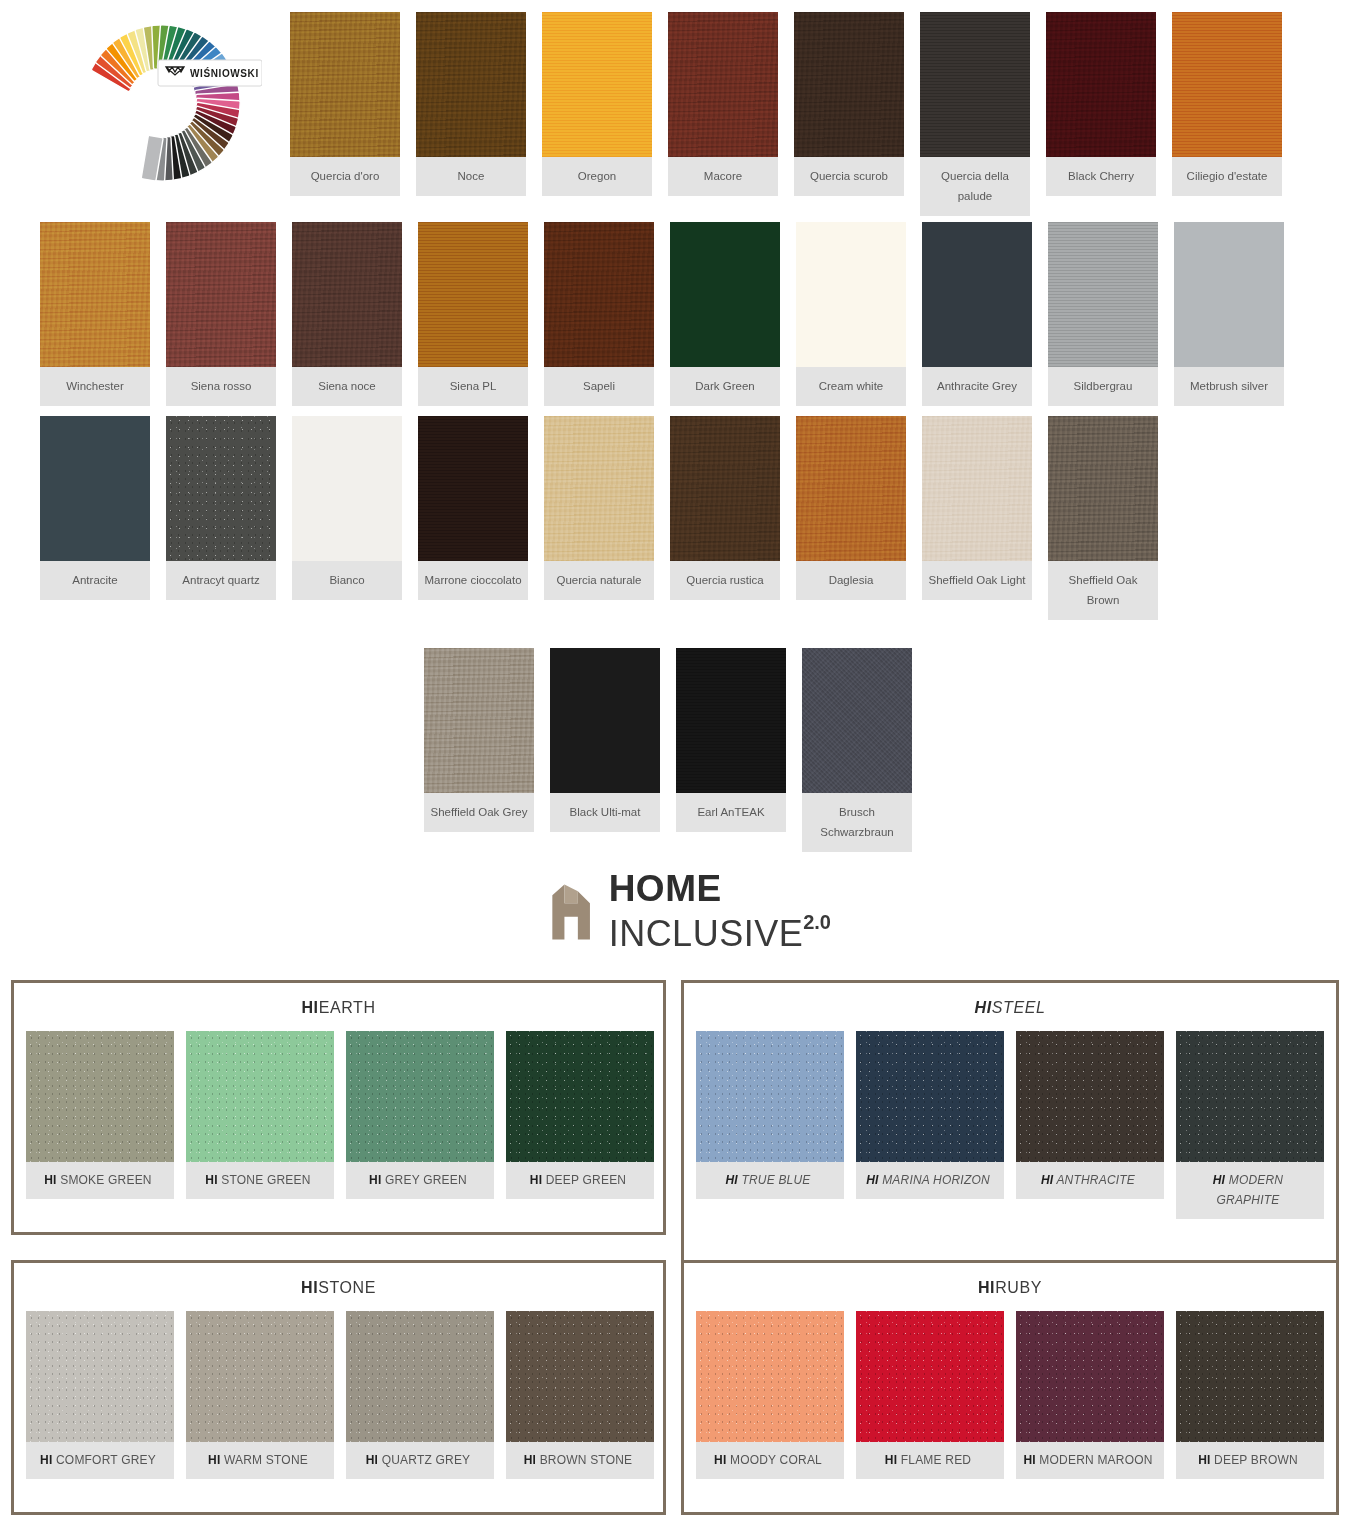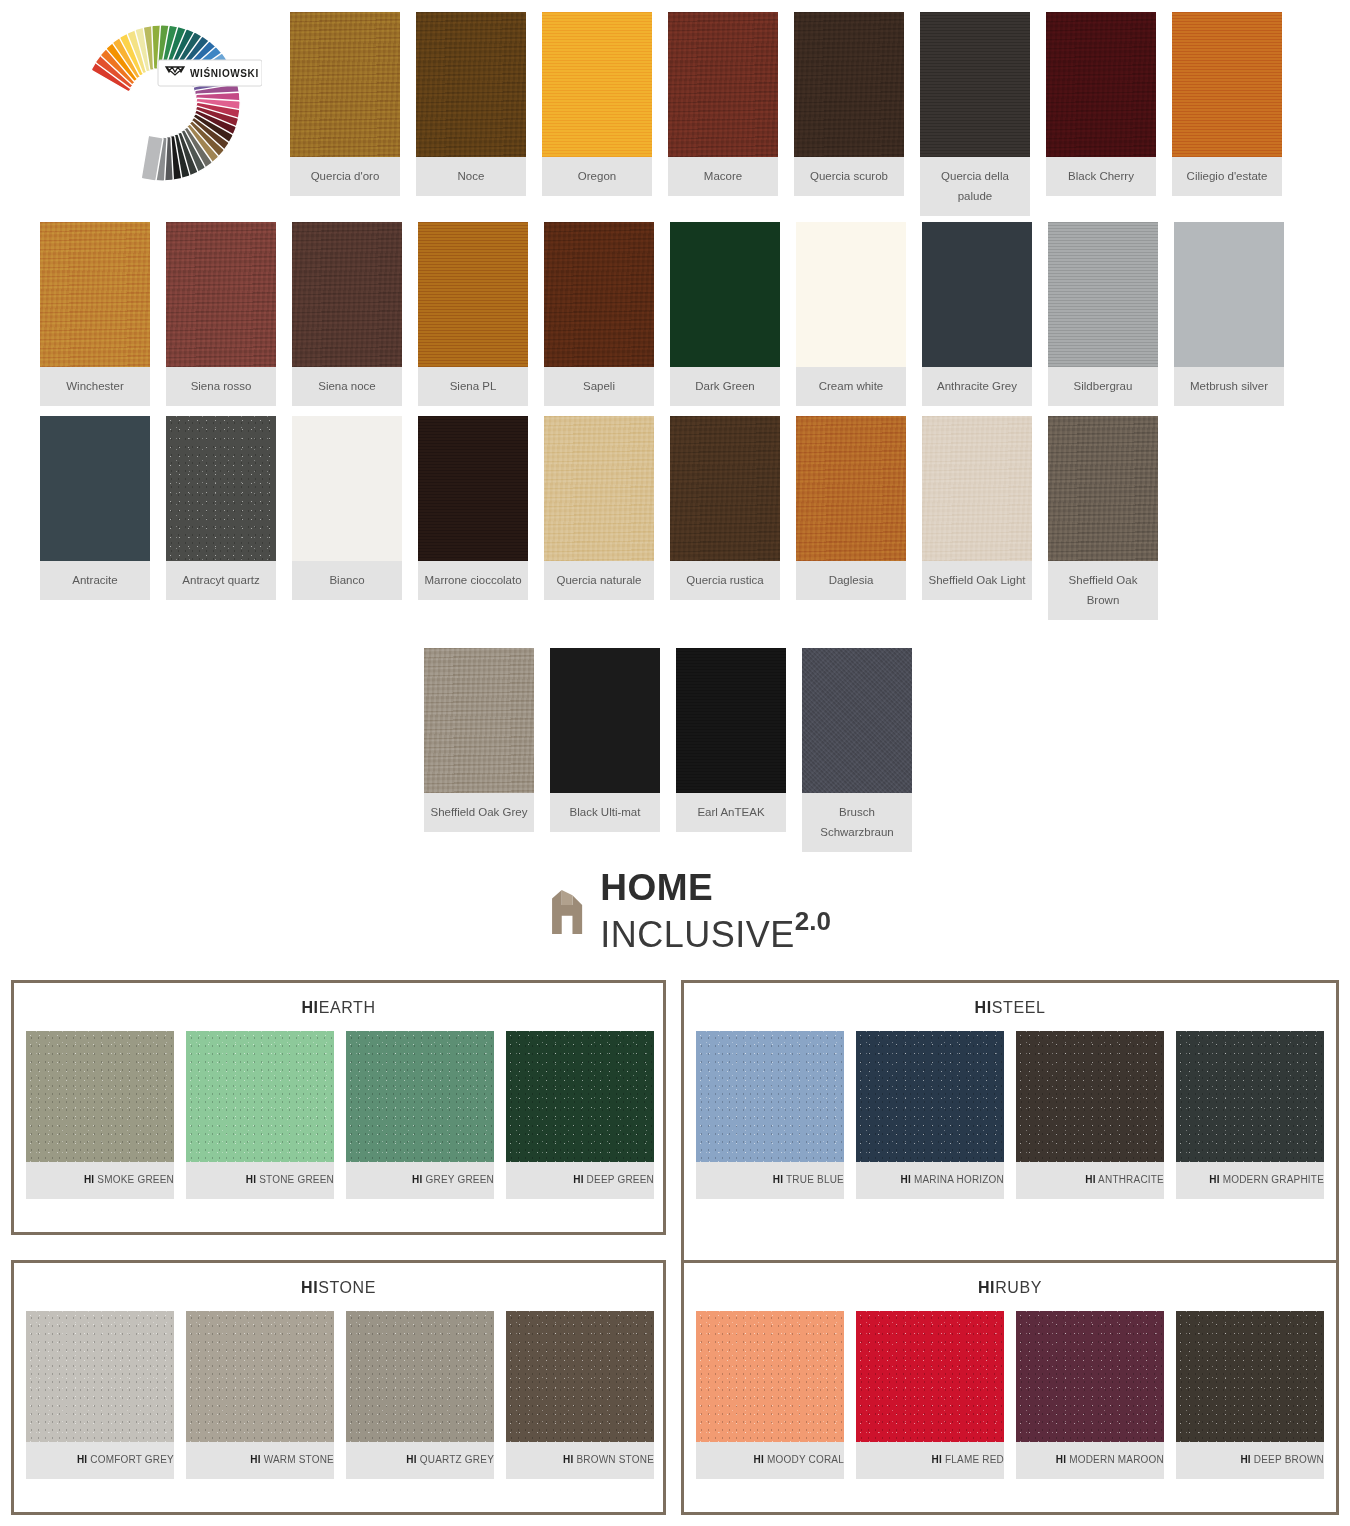--- a/index.html
+++ b/index.html
@@ -74,38 +74,38 @@
            display:flex;align-items:center;}
   #hi-logo .wordmark{margin-left:16px;}
   #hi-logo .line1{
     font-size:37px;font-weight:bold;color:#2e2e2e;letter-spacing:.5px;
     line-height:36px;
   }
   #hi-logo .line2{
     font-size:36px;font-weight:300;color:#3a3a3a;letter-spacing:.5px;
     line-height:38px;white-space:nowrap;
   }
-  #hi-logo .sup{font-size:26px;font-weight:bold;vertical-align:super;
+  #hi-logo .sup{font-size:20px;font-weight:bold;vertical-align:super;
                 position:relative;top:-4px;letter-spacing:0;}
 
   
   .hi-panel{
     position:absolute;border:3px solid #7d6f5f;background:#fff;box-sizing:border-box;
   }
   .hi-title{
     text-align:center;font-size:16px;letter-spacing:.6px;color:#3c3c3c;
     padding-top:16px;font-weight:300;
   }
   .hi-title b{font-weight:bold;color:#2b2b2b;}
   .hi-swatches{display:flex;justify-content:flex-start;padding:14px 12px 0 12px;}
   .hi-swatch{width:148px;margin-right:12px;flex:0 0 148px;}
   .hi-chip{width:148px;height:131px;position:relative;overflow:hidden;}
   .hi-label{
-    background:#e3e3e3;text-align:right;color:#555;
-    font-size:10px;line-height:20px;padding:8px 0 9px 4px;
+    background:#e3e3e3;text-align:center;color:#555;
+    font-size:12px;line-height:20px;padding:8px 8px 9px 4px;
     letter-spacing:.2px;
   }
   .hi-label b{color:#1f1f1f;font-weight:bold;}
 </style>
 </head>
 <body>
 
 <div id="color-fan">
   <svg viewBox="0 0 200 185" width="200" height="185">
     <g transform="translate(100,103)">
@@ -391,21 +391,21 @@
           <div class="hi-label"><b>HI</b> <span>GREY GREEN</span></div>
         </div>
         <div class="hi-swatch">
           <div class="hi-chip" style="background: rgb(31, 63, 43);">
             <div class="grain speck"></div>
           </div>
           <div class="hi-label"><b>HI</b> <span>DEEP GREEN</span></div>
         </div>
       </div>
     </div>
-    <div class="hi-panel" style="left: 681px; top: 980px; width: 658px; height: 323px; border-color: rgb(125, 111, 95);">
+    <div class="hi-panel" style="left: 681px; top: 980px; width: 658px; height: 323px; border-color: rgb(125, 111, 95); font-style: italic;">
       <div class="hi-title"><b>HI</b><span>STEEL</span></div>
       <div class="hi-swatches">
         <div class="hi-swatch">
           <div class="hi-chip" style="background: rgb(138, 165, 198);">
             <div class="grain speck"></div>
           </div>
           <div class="hi-label"><b>HI</b> <span>TRUE BLUE</span></div>
         </div>
         <div class="hi-swatch">
           <div class="hi-chip" style="background: rgb(40, 57, 75);">

